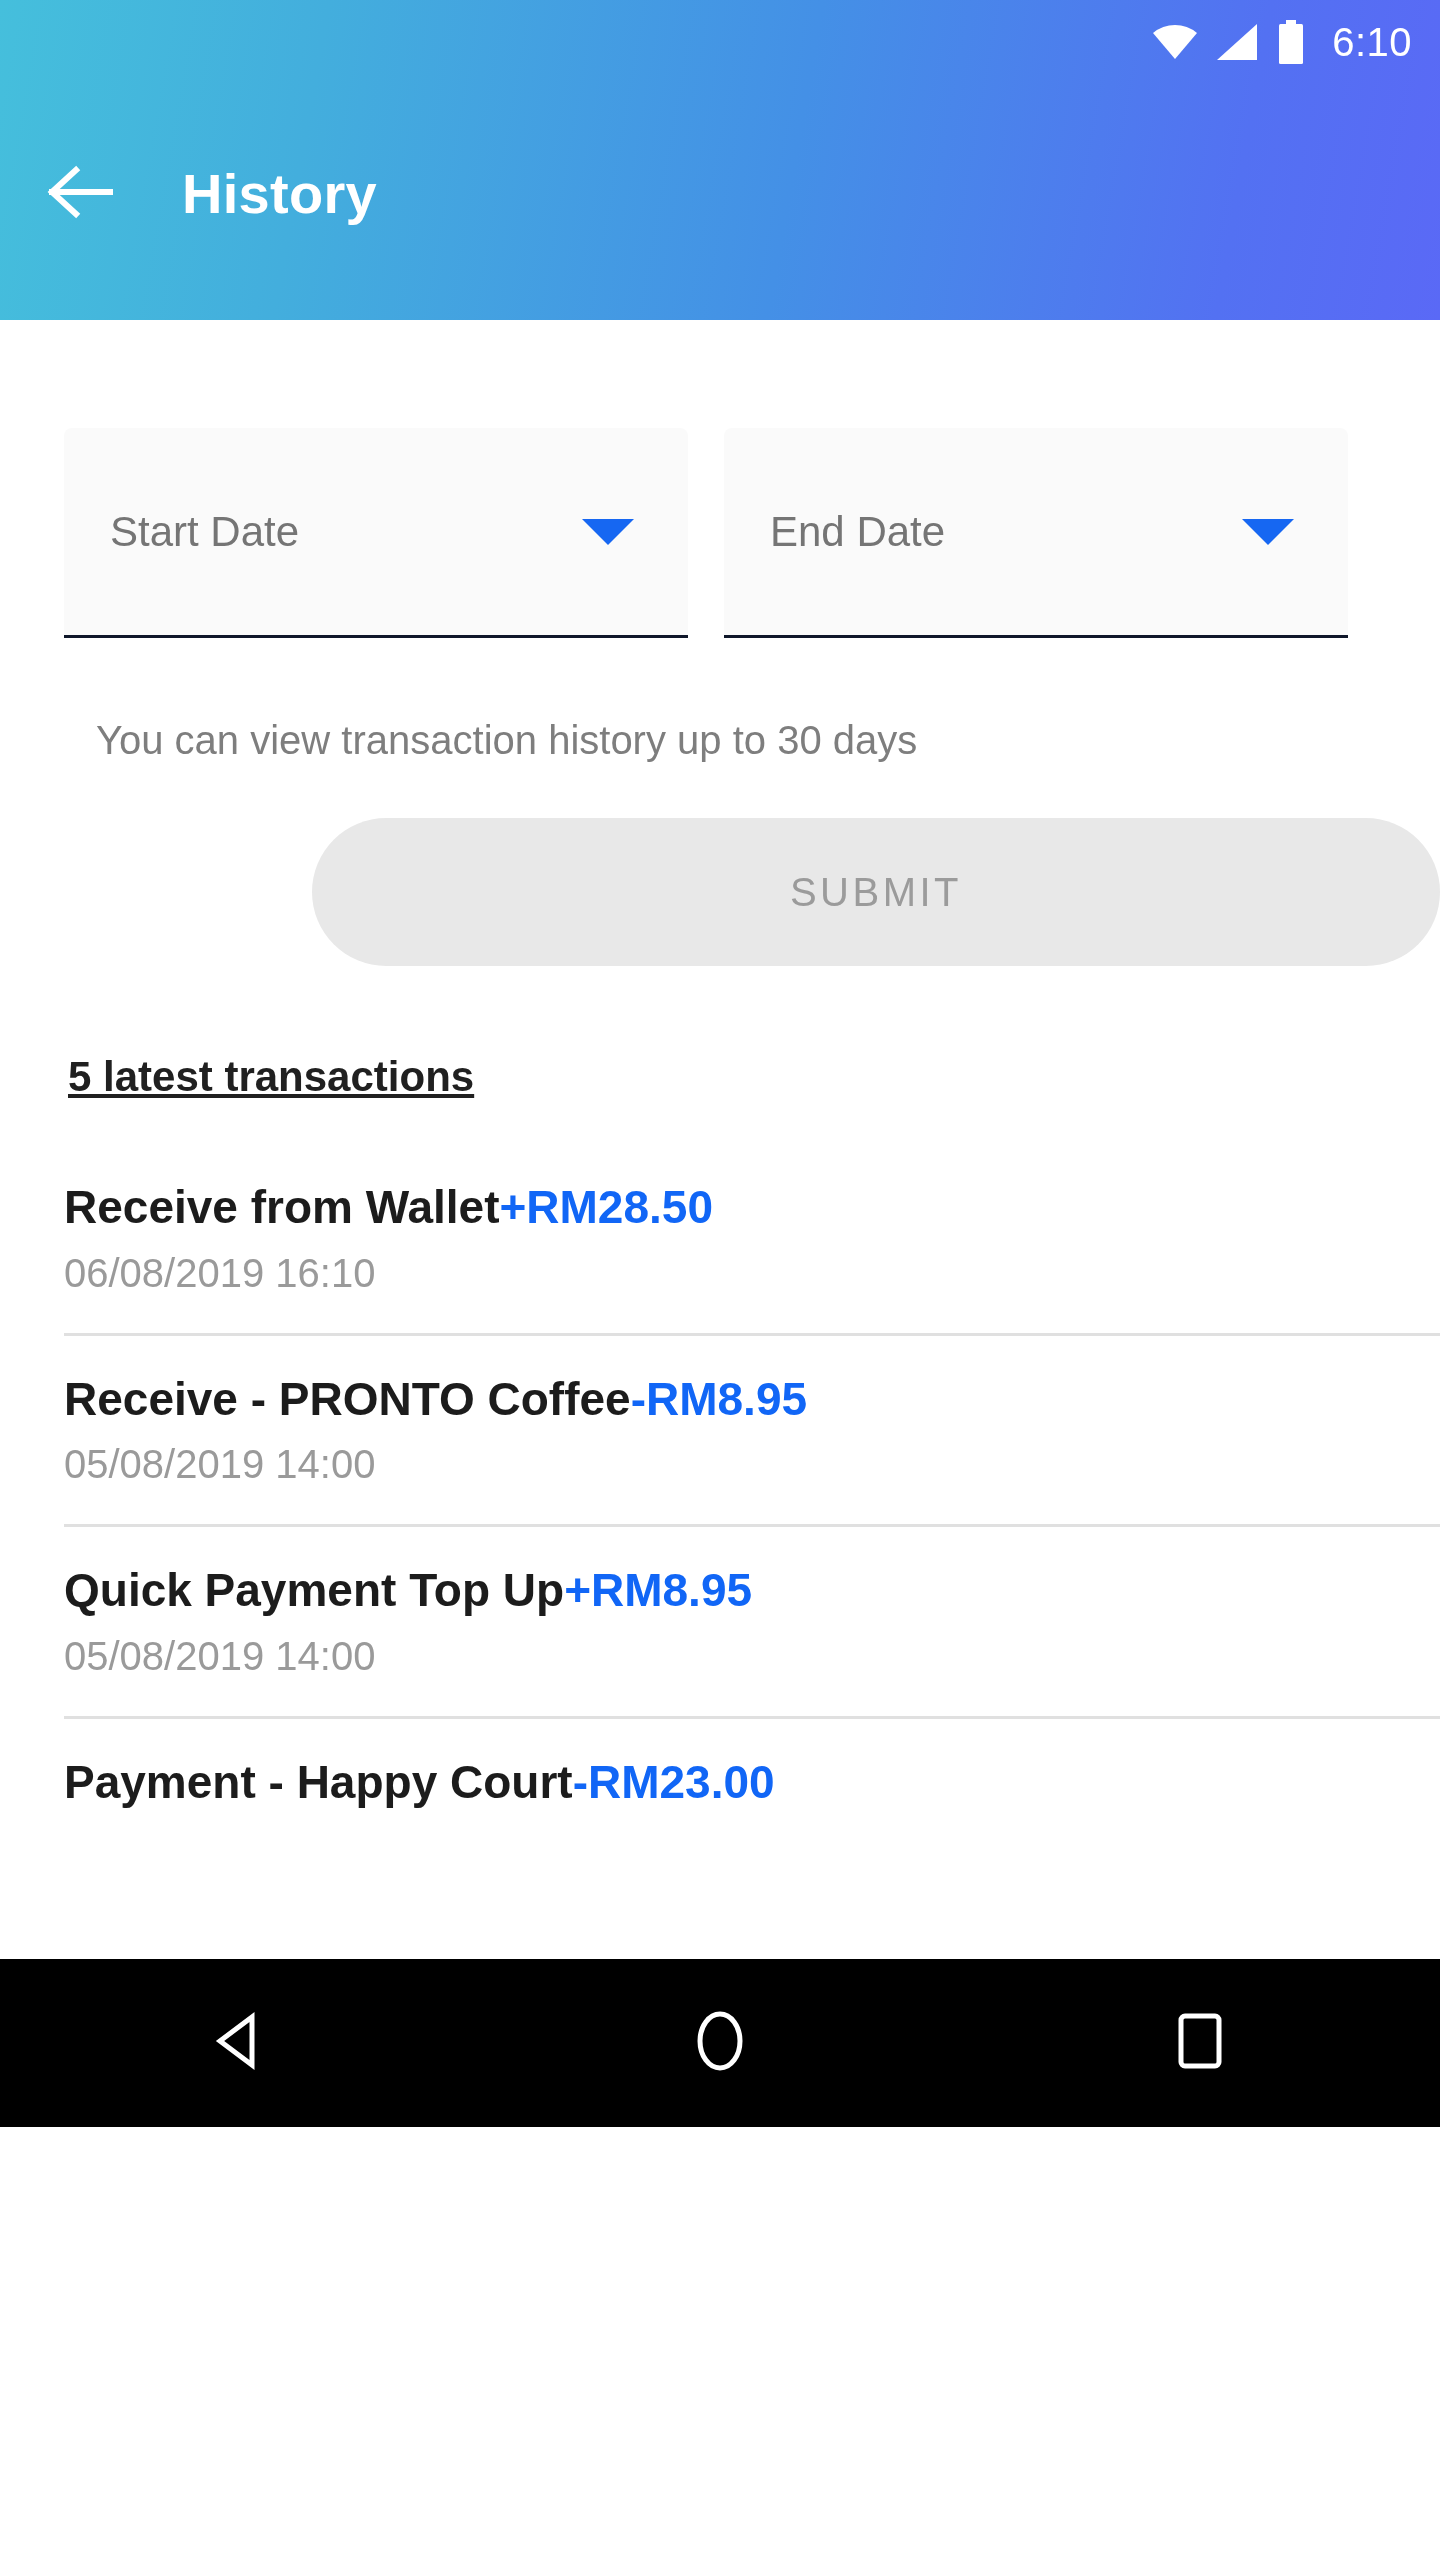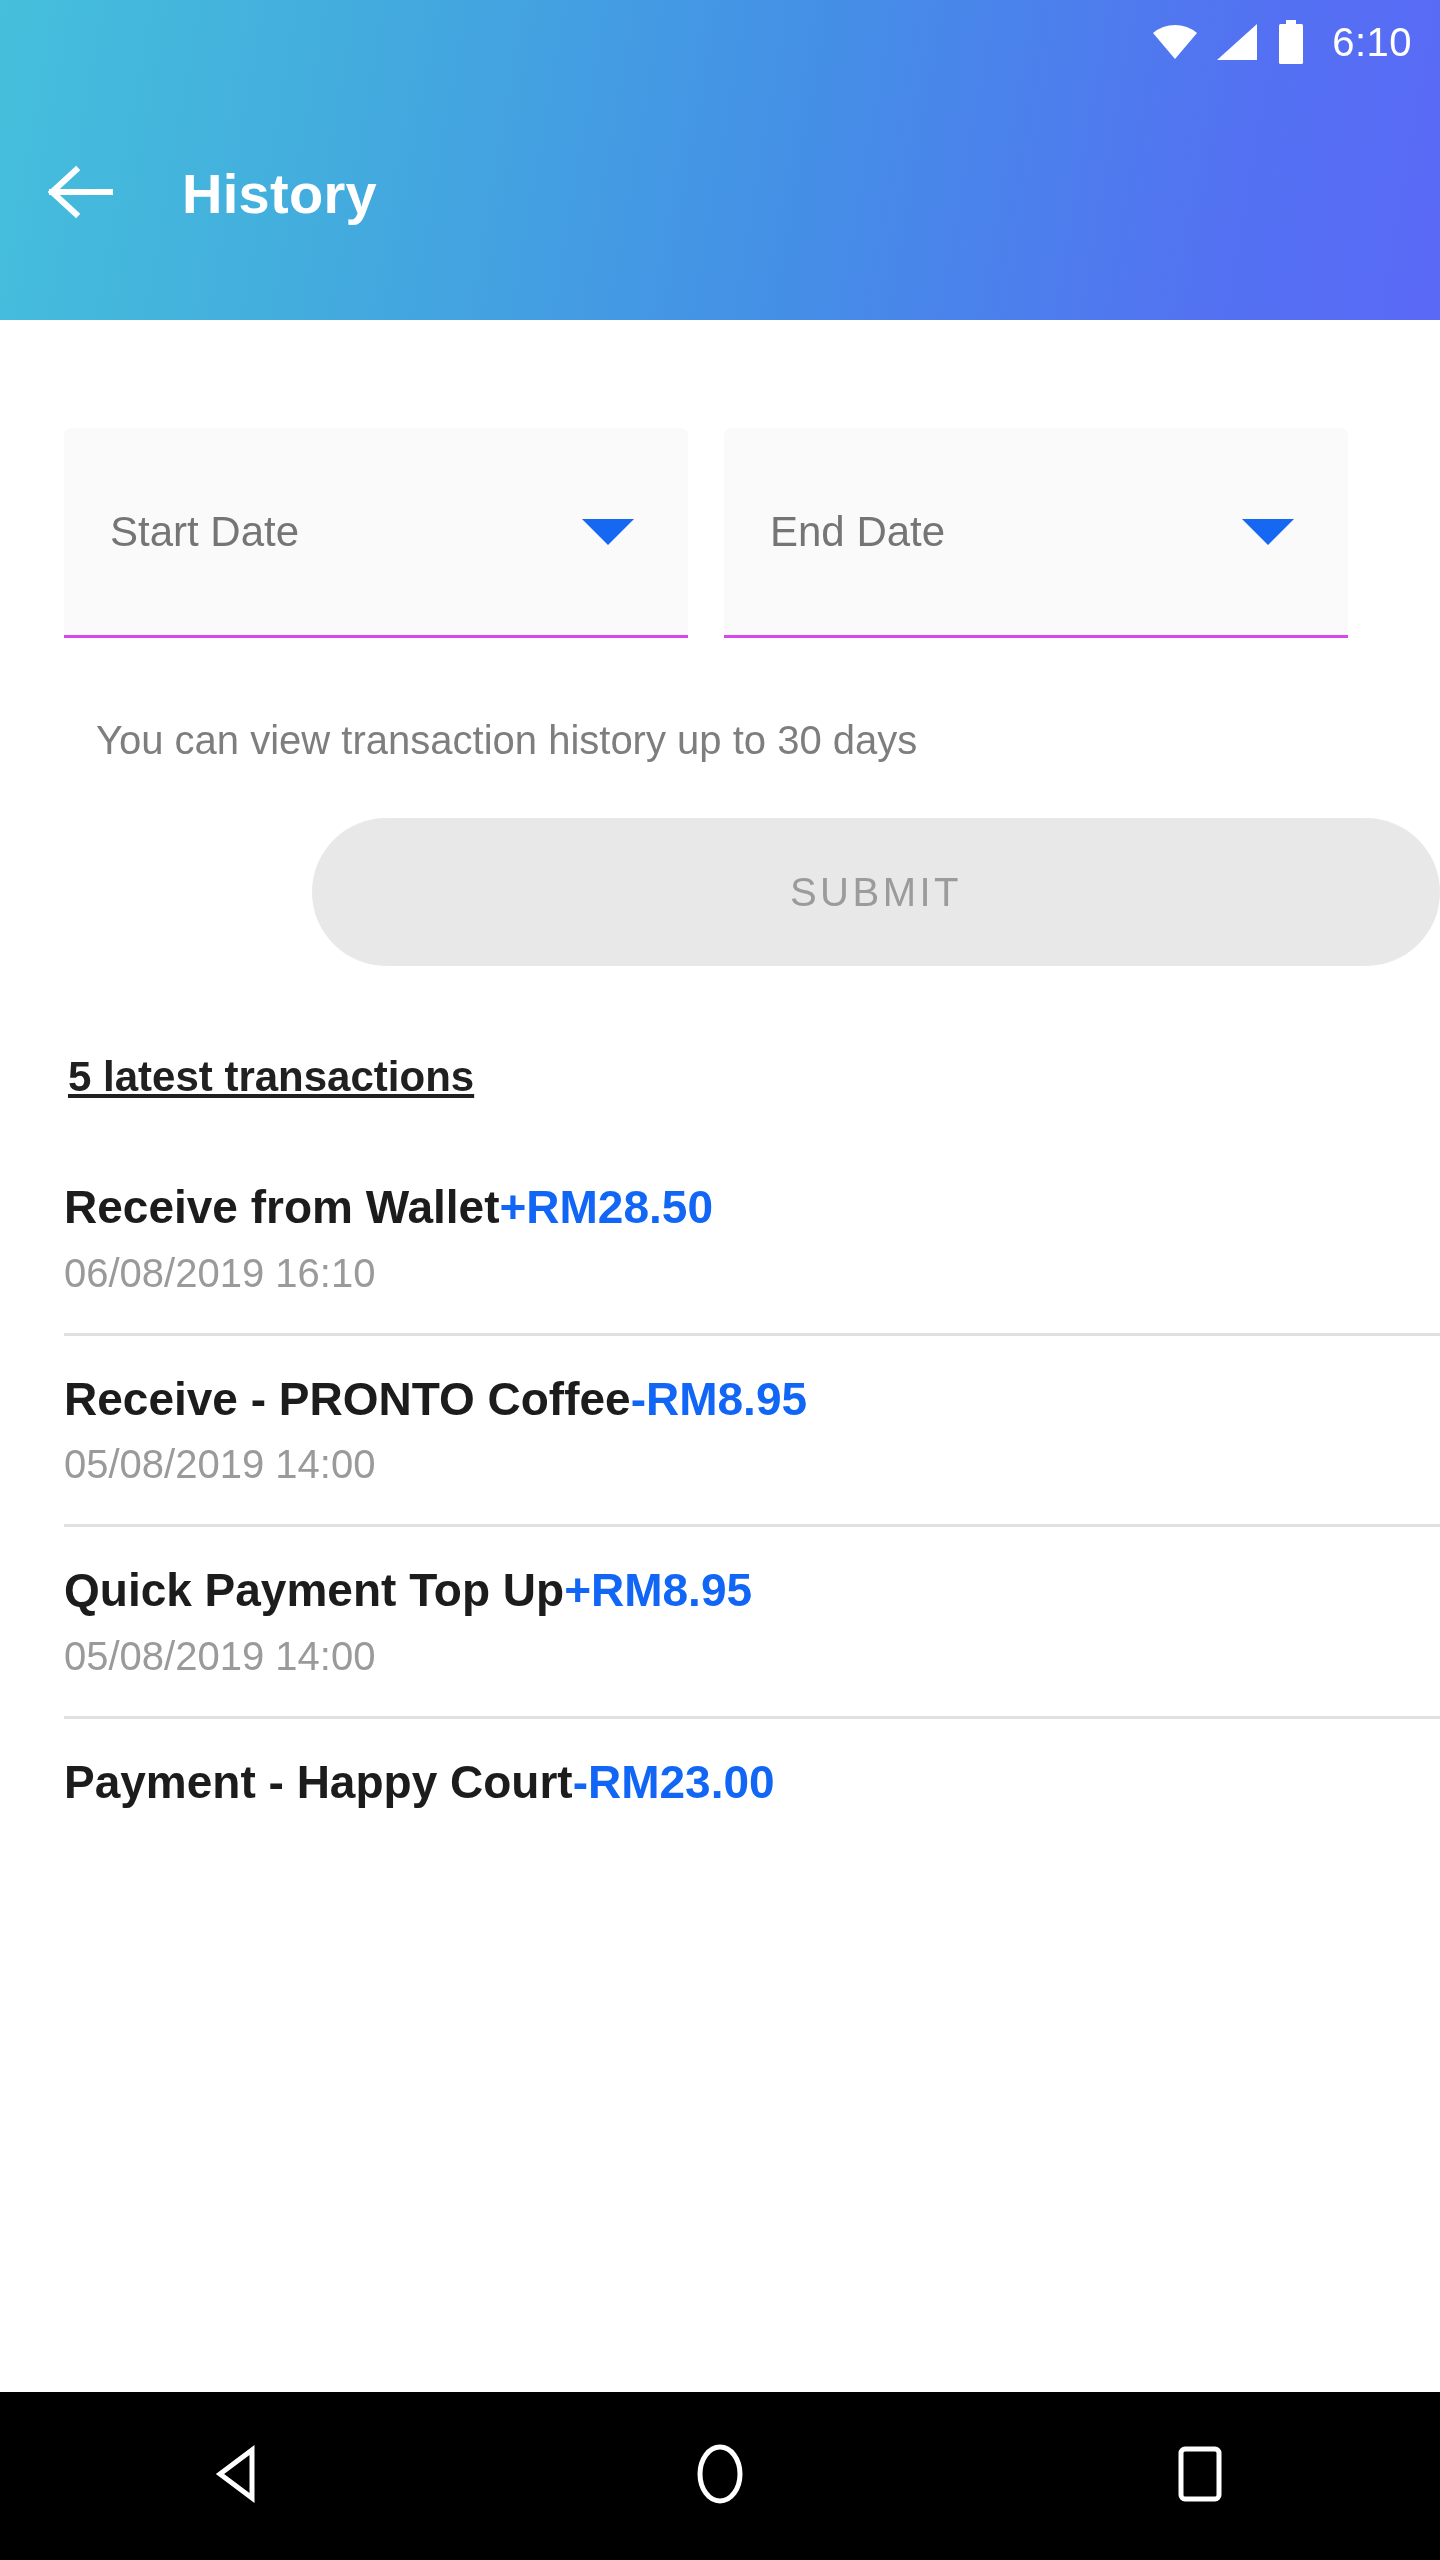--- a/index.html
+++ b/index.html
@@ -8,21 +8,21 @@
     width: 1440px;
     height: 2560px;
     background: #ffffff;
     font-family: "Liberation Sans", sans-serif;
     -webkit-font-smoothing: antialiased;
   }
 
   .phone {
     position: relative;
     width: 1440px;
-    height: 2560px;
+    height: 2127px;
     overflow: hidden;
     background: #ffffff;
   }
 
   
   .header {
     position: relative;
     width: 100%;
     height: 320px;
     background: linear-gradient(100deg, #45BFDC 0%, #43AEDD 22%, #4490E6 55%, #5371F2 85%, #5A69F6 100%);
@@ -92,21 +92,21 @@
     padding: 0;
     margin-top: 108px;
   }
 
   .date-field {
     position: relative;
     height: 210px;
     background: #FAFAFA;
     border-top-left-radius: 8px;
     border-top-right-radius: 8px;
-    border-bottom: 3px solid #d946ef;
+    border-bottom: 3px solid #0f172a;
     display: flex;
     align-items: center;
     cursor: pointer;
     text-align: right;
   }
 
   .date-field.start {
     width: 624px;
     margin-left: 64px;
   }

